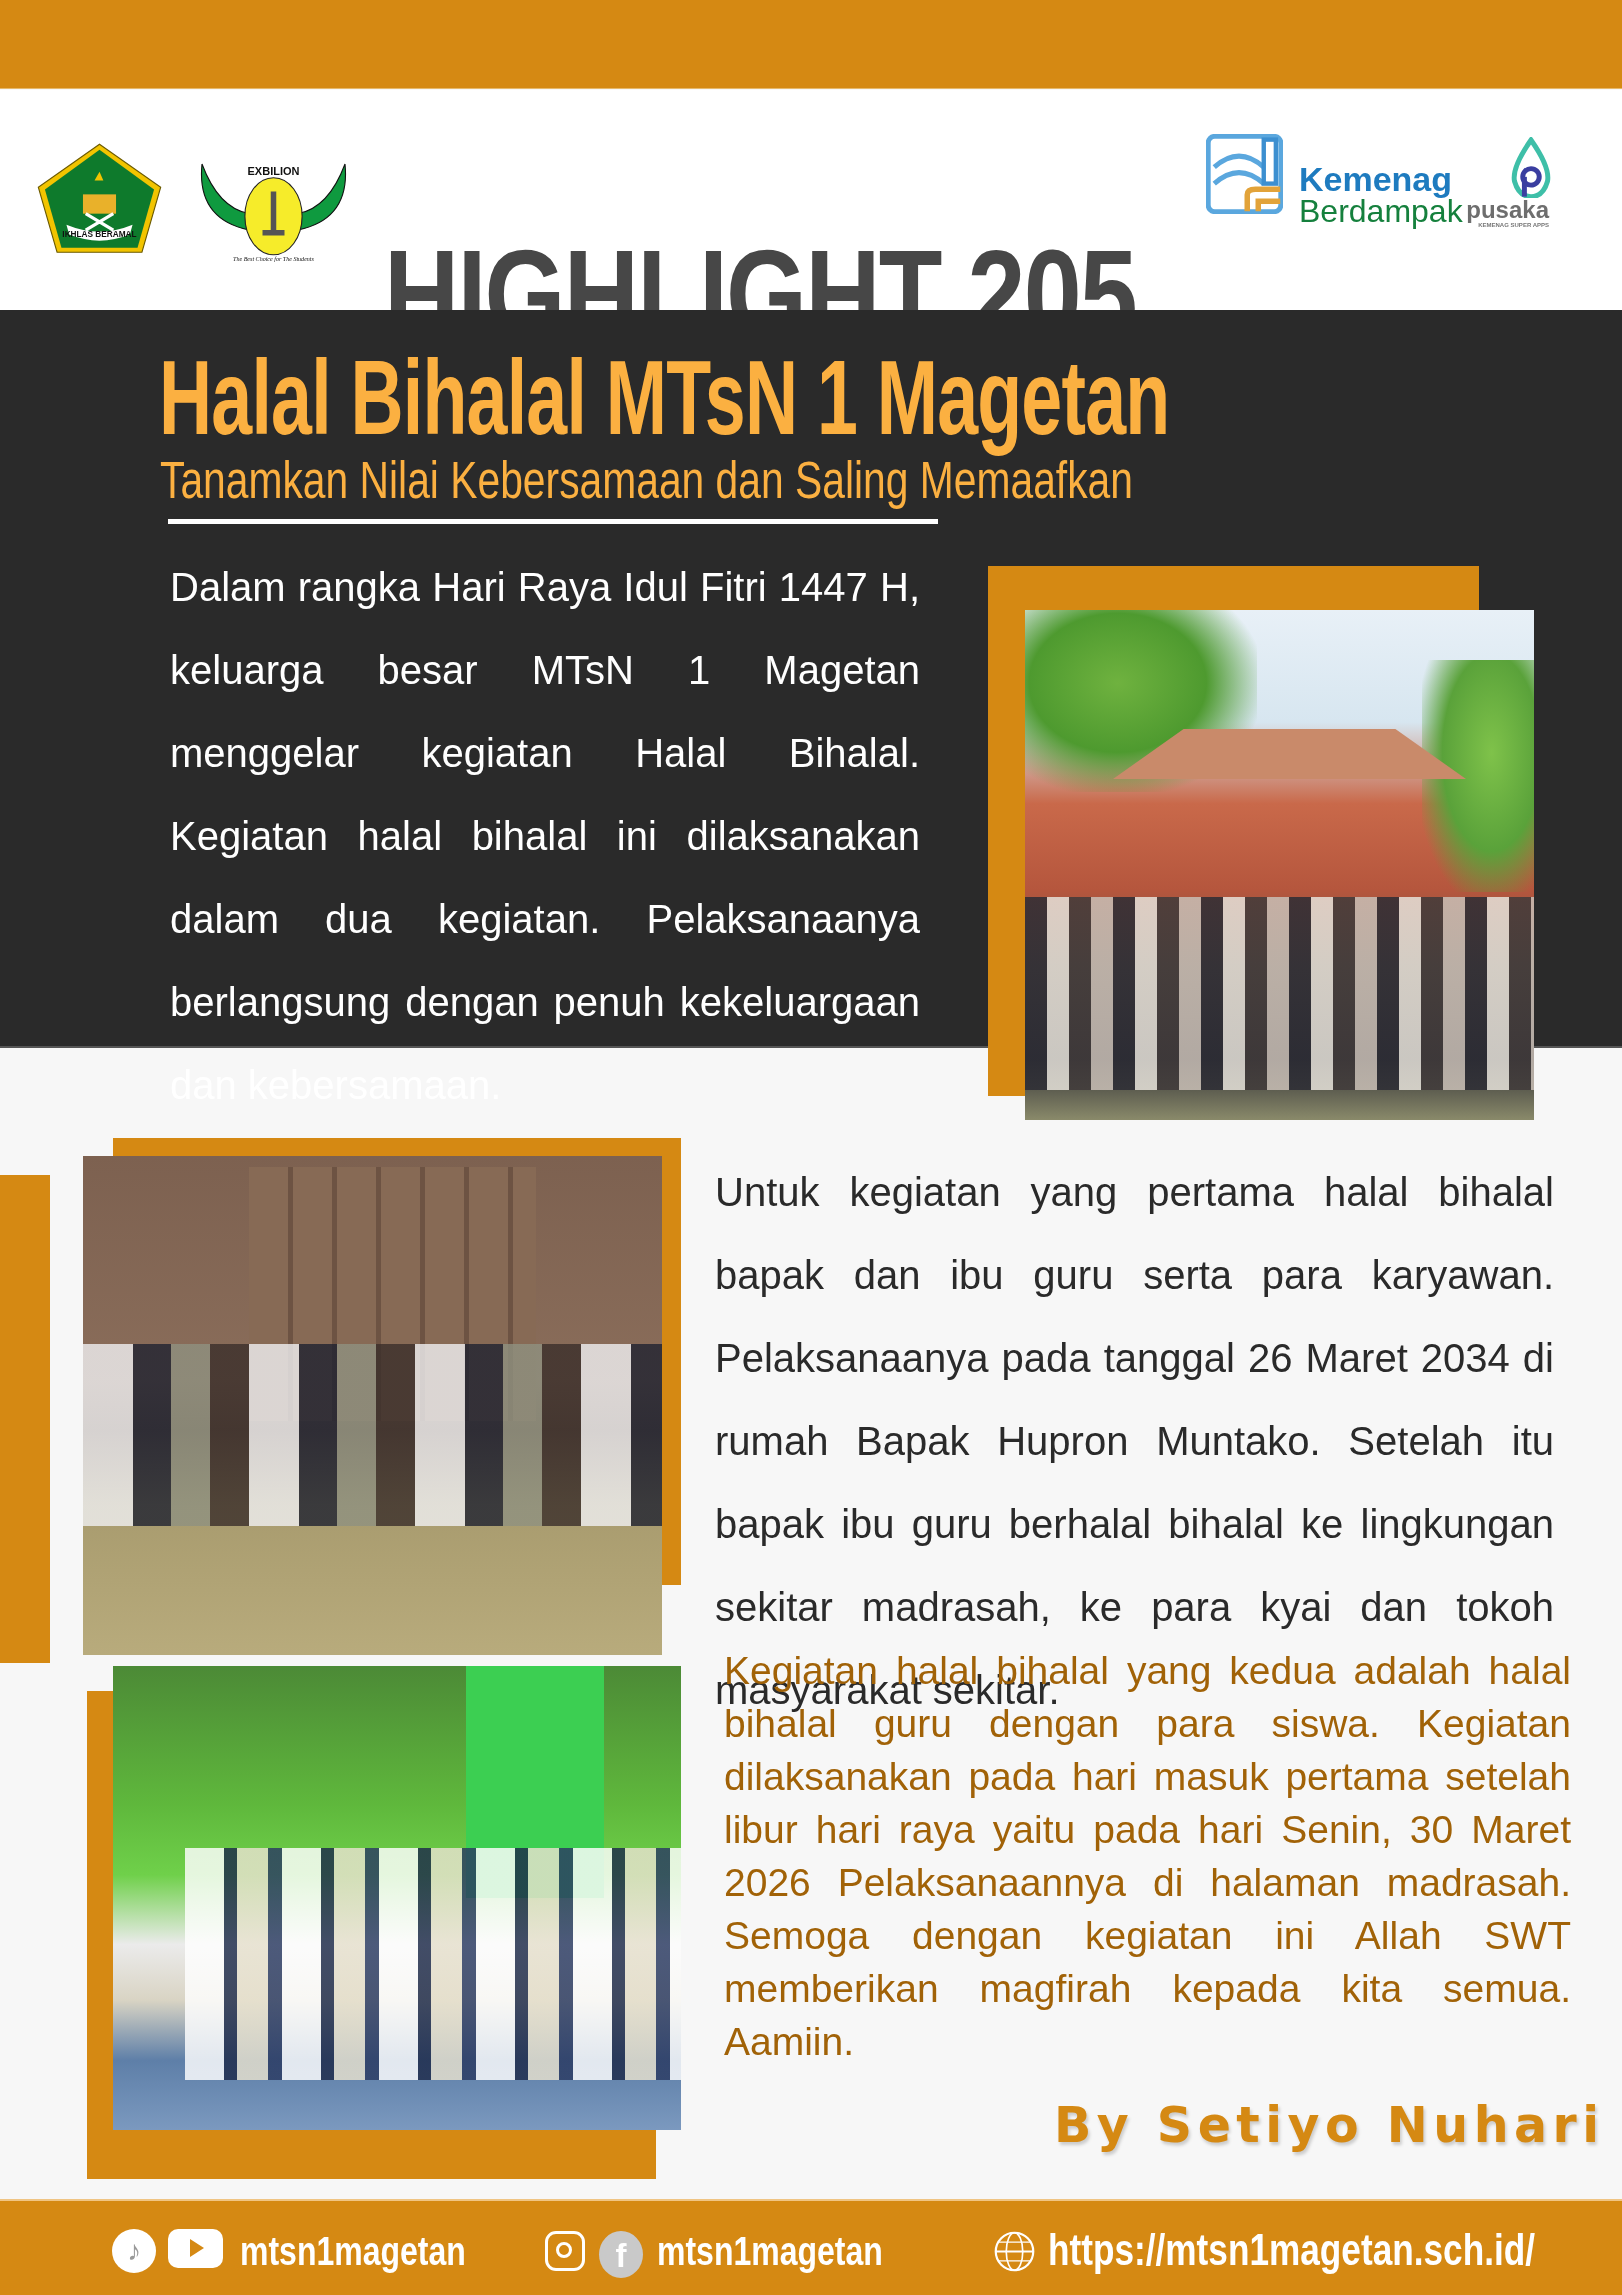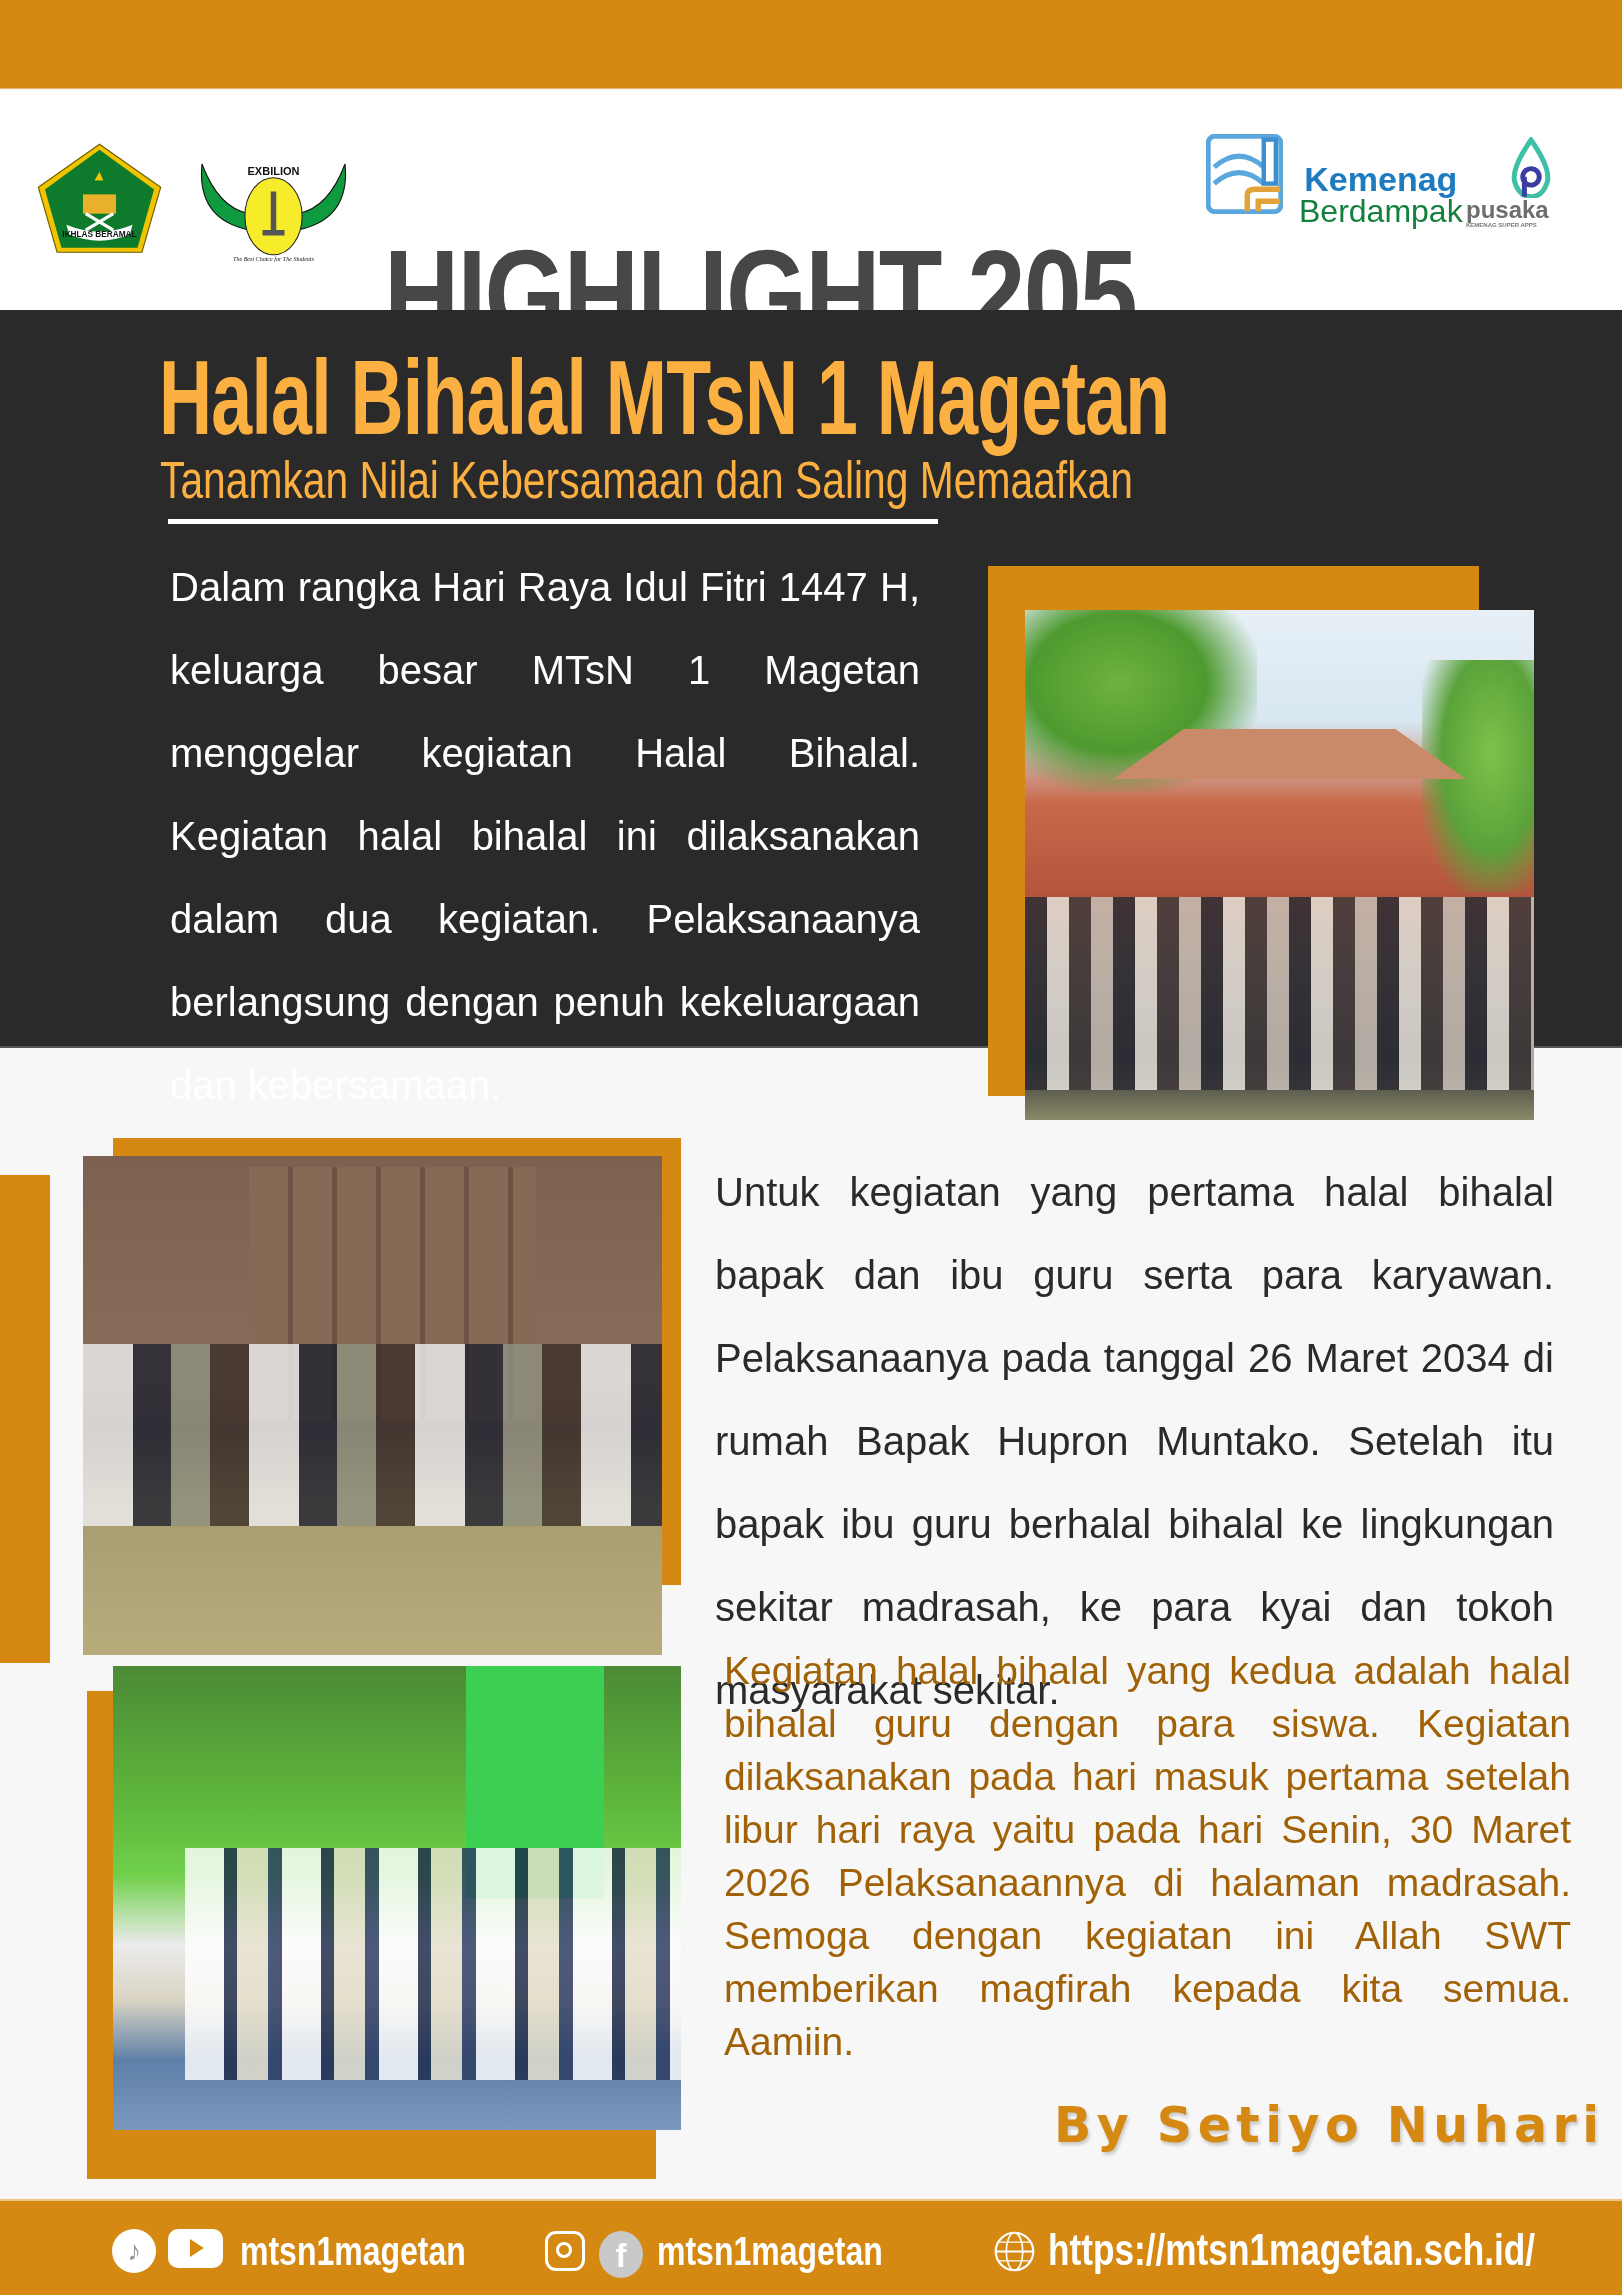--- a/index.html
+++ b/index.html
@@ -54,31 +54,31 @@
   <div class="abs highlight-title">HIGHLIGHT 205</div>
 
   <svg class="logo-svg" style="left:1206px; top:44px;" width="77" height="80" viewBox="0 0 140 145">
     <rect x="4" y="4" width="132" height="137" rx="12" fill="none" stroke="#5aa7de" stroke-width="9"></rect>
     <path d="M15,60 Q60,20 105,60" fill="none" stroke="#5aa7de" stroke-width="9"></path>
     <path d="M15,90 Q60,50 105,90" fill="none" stroke="#5aa7de" stroke-width="9"></path>
     <rect x="105" y="10" width="22" height="80" fill="none" stroke="#3c8fd0" stroke-width="8"></rect>
     <path d="M75,140 L75,110 Q75,100 90,100 L135,100" fill="none" stroke="#e2a33a" stroke-width="10"></path>
     <path d="M95,140 L95,122 L135,122" fill="none" stroke="#e2a33a" stroke-width="10"></path>
   </svg>
-  <div class="abs" style="left:1299px; top:72px; line-height:1;text-align:center;">
+  <div class="abs" style="left:1299px; top:72px; line-height:1;">
     <div style="font-size:34px; font-weight:700; color:#1e7bbf;">Kemenag</div>
     <div style="font-size:32px; color:#15803d; margin-top:-1.1px;">Berdampak</div>
   </div>
 
   <svg class="logo-svg" style="left:1509px; top:47px;" width="44" height="61" viewBox="0 0 80 110">
     <path d="M40,5 Q75,55 70,80 Q62,108 40,108 Q18,108 10,80 Q5,55 40,5 Z" fill="none" stroke="#3ebfa8" stroke-width="9"></path>
     <circle cx="40" cy="72" r="15" fill="none" stroke="#3a3ea0" stroke-width="9"></circle>
     <line x1="28" y1="72" x2="28" y2="108" stroke="#3a3ea0" stroke-width="9"></line>
   </svg>
-  <div class="abs" style="left:1466px; top:108px; text-align:left; width:83px; line-height:1;">
+  <div class="abs" style="left:1466px; top:108px; text-align:right; width:83px; line-height:1;">
     <div style="font-size:24px; font-weight:700; color:#6e6e6e;">pusaka</div>
     <div style="font-size:6px; font-weight:700; color:#777;">KEMENAG SUPER APPS</div>
   </div>
 </div>
 
 <div class="abs dark"></div>
 <div class="abs main-title">Halal Bihalal MTsN 1 Magetan</div>
 <div class="abs subtitle">Tanamkan Nilai Kebersamaan dan Saling Memaafkan</div>
 <div class="abs underline"></div>
 <div class="abs para para-1">Dalam rangka Hari Raya Idul Fitri 1447 H, keluarga besar MTsN 1 Magetan menggelar kegiatan Halal Bihalal. Kegiatan halal bihalal ini dilaksanakan dalam dua kegiatan. Pelaksanaanya berlangsung dengan penuh kekeluargaan dan kebersamaan.</div>

